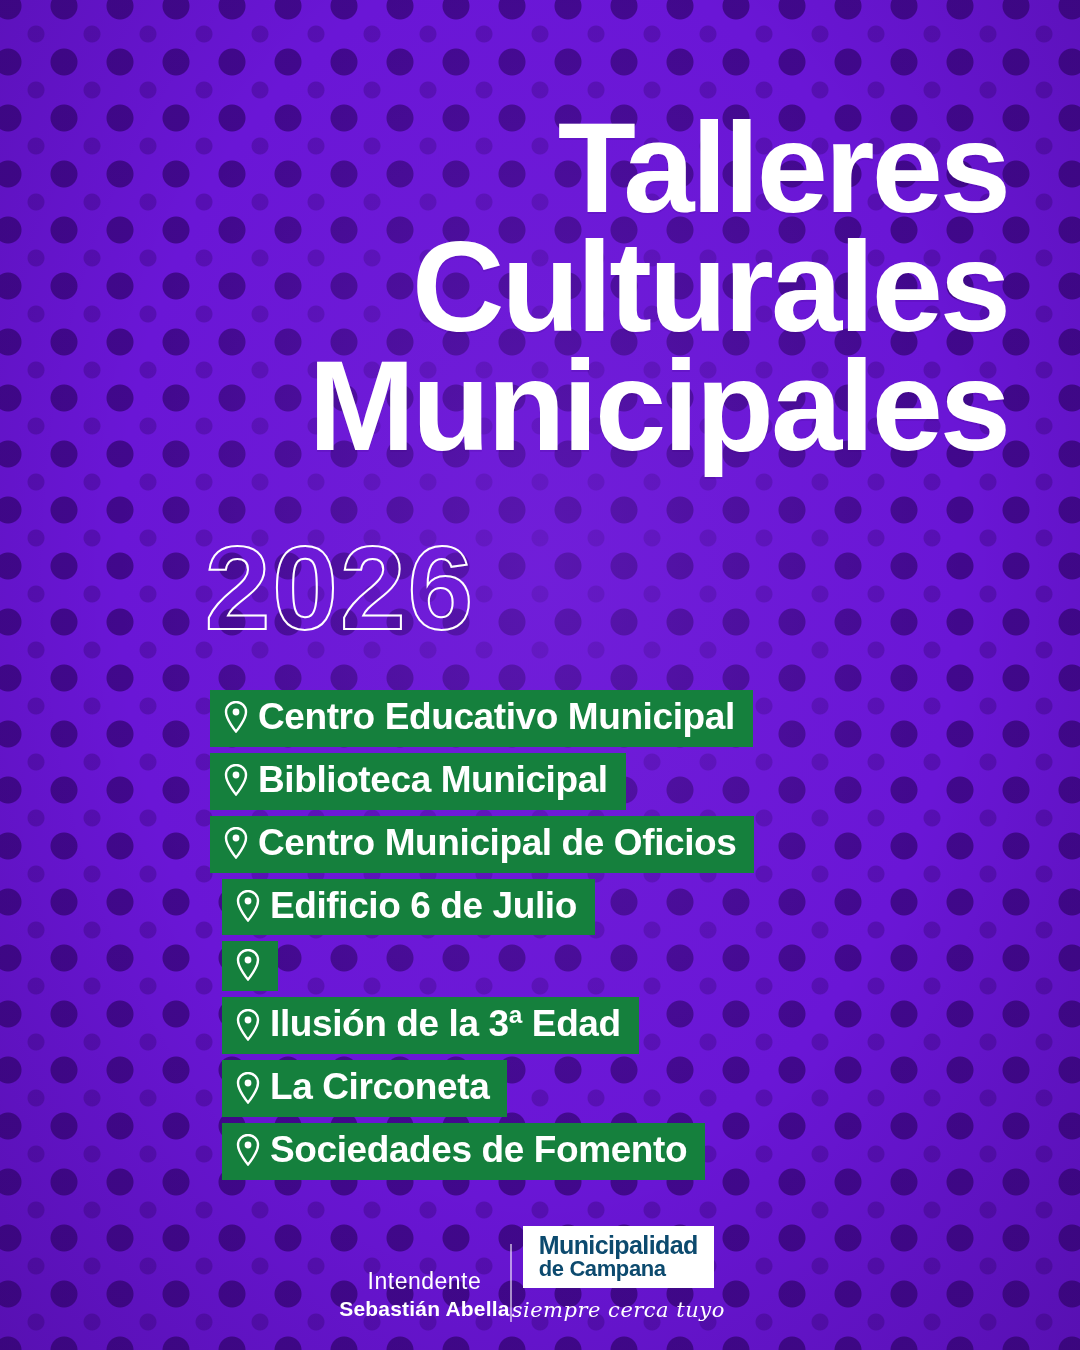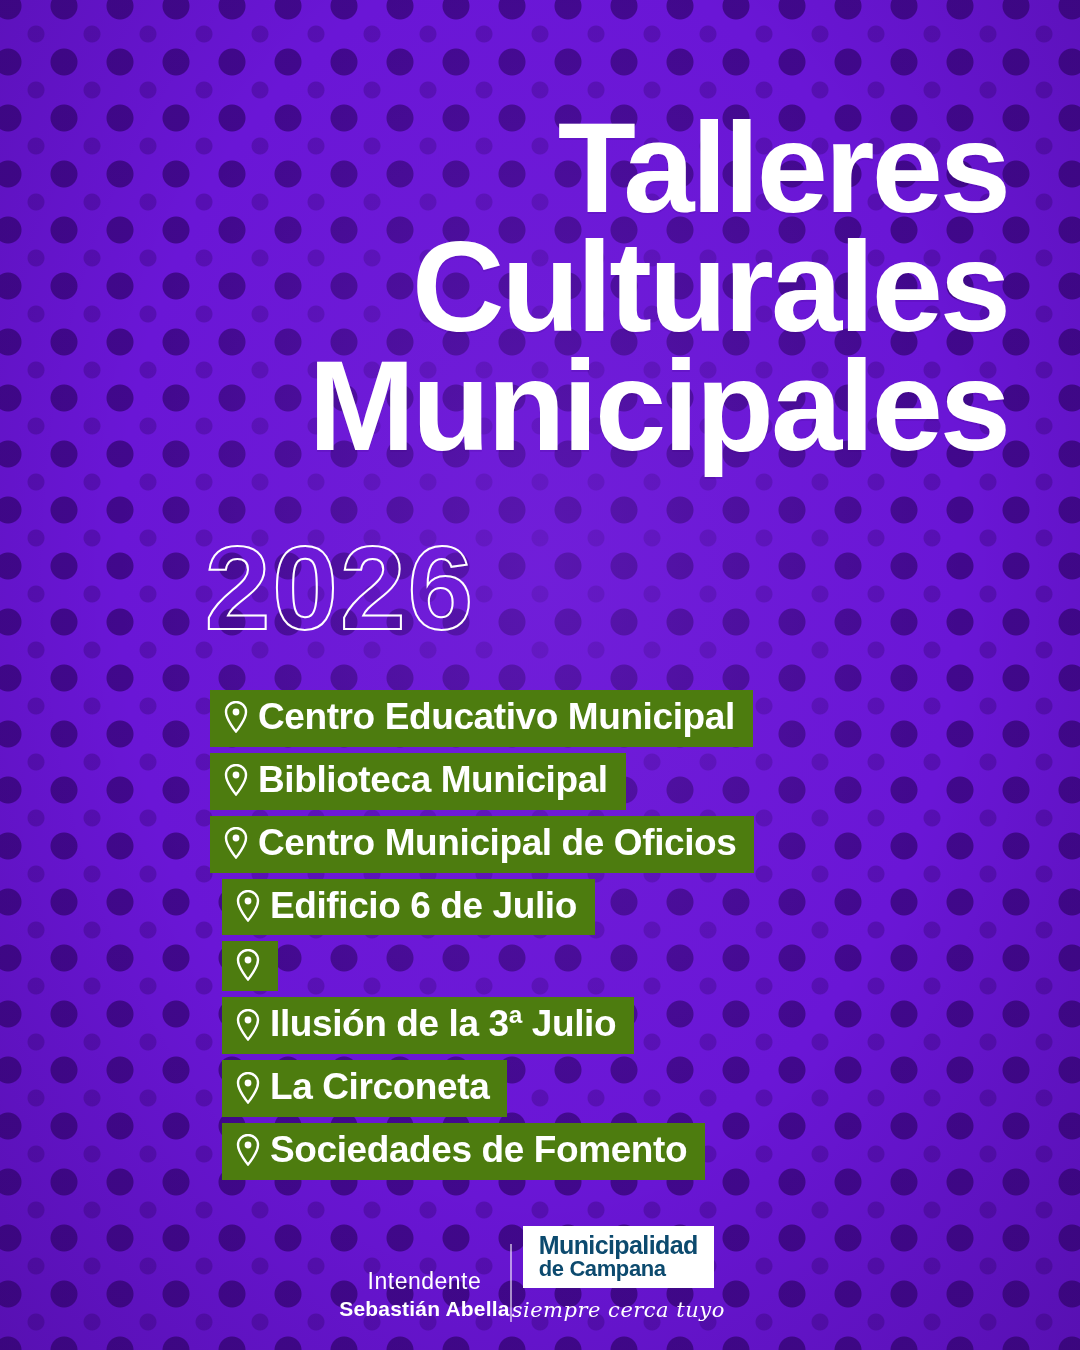--- a/index.html
+++ b/index.html
@@ -98,21 +98,21 @@
     right: 60px;
   }
   .loc-row {
     display: flex;
     margin-bottom: 6px;
   }
   .loc-tag {
     display: inline-flex;
     align-items: center;
     gap: 10px;
-    background: #4d7c0f;
+    background: #15803d;
     color: #ffffff;
     font-size: 37px;
     font-weight: 700;
     letter-spacing: -0.4px;
     padding: 8px 18px 10px 14px;
     white-space: nowrap;
     line-height: 1.05;
   }
   .pin {
     display: inline-block;
@@ -278,21 +278,21 @@
       </div>
 
       <div class="loc-row">
         <div class="loc-tag off-5">
           <span class="pin">
             <svg width="24" height="32" viewBox="0 0 24 32" aria-hidden="true">
               <path d="M12 1C6.5 1 2 5.4 2 10.9c0 7.6 10 19.6 10 19.6s10-12 10-19.6C22 5.4 17.5 1 12 1z" fill="none" stroke="#ffffff" stroke-width="2.4"></path>
               <circle cx="12" cy="11" r="3.4" fill="#ffffff"></circle>
             </svg>
           </span>
-          <span>Ilusión de la 3ª Julio</span>
+          <span>Ilusión de la 3ª Edad</span>
         </div>
       </div>
 
       <div class="loc-row">
         <div class="loc-tag off-6">
           <span class="pin">
             <svg width="24" height="32" viewBox="0 0 24 32" aria-hidden="true">
               <path d="M12 1C6.5 1 2 5.4 2 10.9c0 7.6 10 19.6 10 19.6s10-12 10-19.6C22 5.4 17.5 1 12 1z" fill="none" stroke="#ffffff" stroke-width="2.4"></path>
               <circle cx="12" cy="11" r="3.4" fill="#ffffff"></circle>
             </svg>

